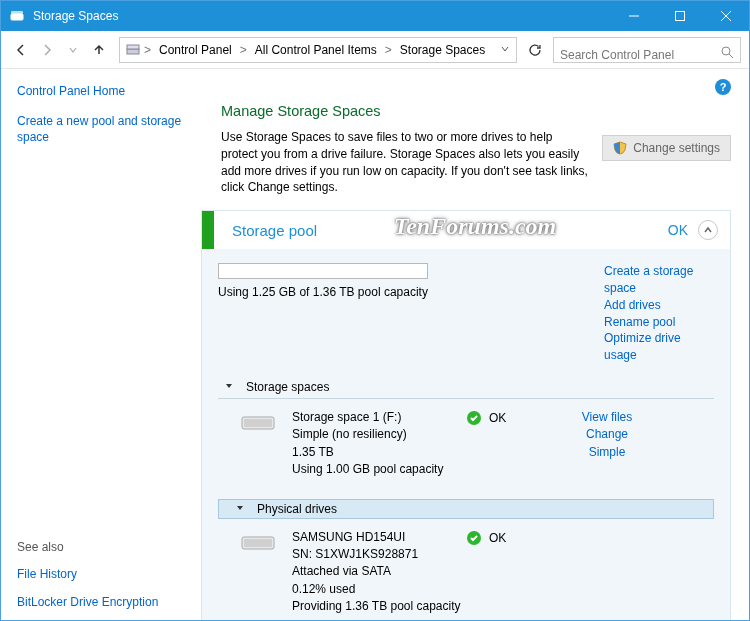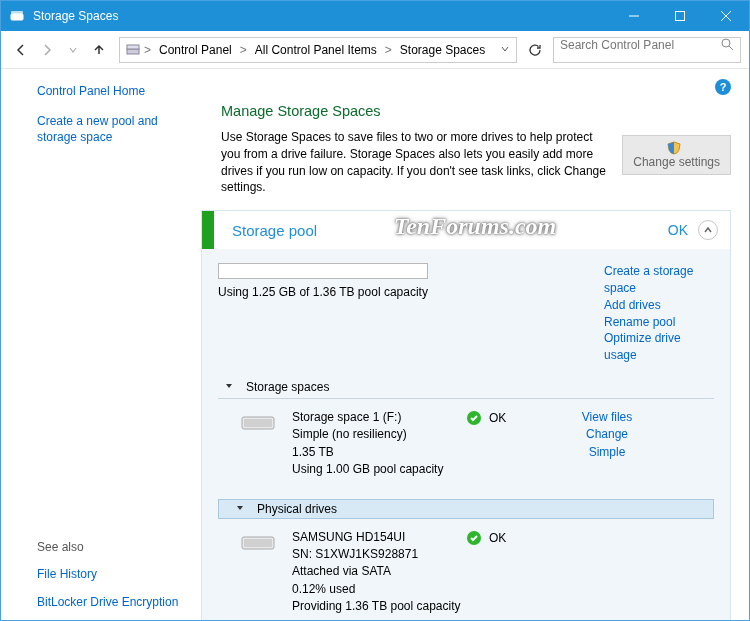--- a/index.html
+++ b/index.html
@@ -11,33 +11,33 @@
   .win-btn { width: 46px; height: 30px; display: flex; align-items: center; justify-content: center; }
   .win-btn svg { stroke: #fff; stroke-width: 1; fill: none; }
   .toolbar { background: #fff; height: 38px; display: flex; align-items: center; padding: 0 8px; border-bottom: 1px solid #e5e5e5; }
   .nav-arrow { width: 24px; height: 24px; display: flex; align-items: center; justify-content: center; margin-right: 2px; }
   .nav-arrow.disabled { opacity: 0.4; }
   .breadcrumb { display: flex; align-items: center; flex: 1; height: 26px; border: 1px solid #ccc; margin: 0 6px; padding: 0 4px; }
   .crumb-icon { width: 18px; display: flex; align-items: center; justify-content: center; }
   .crumb { padding: 0 6px; height: 100%; display: flex; align-items: center; }
   .crumb-sep { color: #777; padding: 0 2px; }
   .refresh-btn { width: 24px; display: flex; align-items: center; justify-content: center; margin-right: 6px; }
-  .searchbox { height: 26px; border: 1px solid #ccc; width: 188px; display: flex; align-items: flex-start; padding: 0 6px; color: #777; justify-content: space-between; }
+  .searchbox { height: 26px; border: 1px solid #ccc; width: 188px; display: flex; align-items: flex-end; padding: 0 6px; color: #777; justify-content: space-between; }
   .body { display: flex; height: 551px; }
-  .sidebar { width: 200px; padding: 14px 14px 10px 36px; display: flex; flex-direction: column; }
+  .sidebar { width: 200px; padding: 14px 14px 10px 16px; display: flex; flex-direction: column; }
   .link { color: #0066cc; cursor: pointer; }
   .sidebar .link { margin-bottom: 14px; line-height: 1.35; }
   .sidebar .see-also { margin-top: auto; color: #555; }
   .sidebar .see-also-links .link { margin-top: 12px; margin-bottom: 0; display: block; }
   .content { flex: 1; padding: 16px 18px 10px 0; position: relative; overflow: hidden; }
   .help-icon { position: absolute; right: 18px; top: 10px; width: 16px; height: 16px; border-radius: 50%; background: #1e8fd6; color: #fff; display: flex; align-items: center; justify-content: center; font-size: 11px; font-weight: bold; }
   h1.page-title { color: #0b6b2c; font-weight: normal; font-size: 14.5px; margin: 18px 0 10px 20px; }
   .intro-row { display: flex; align-items: flex-start;}
   .intro { margin: 0 12px 14px 20px; line-height: 1.4; flex:1;}
-  .change-settings { background: #e9e9e9; border: 1px solid #d0d0d0; padding: 5px 10px; display: flex; align-items: center; color: #666; font-size: 12px; white-space:nowrap; margin-top:6px;flex-direction:column;}
+  .change-settings { background: #e9e9e9; border: 1px solid #d0d0d0; padding: 5px 10px; display: flex; align-items: center; color: #666; font-size: 12px; white-space:nowrap; margin-top:6px;}
   .shield { width: 14px; height: 14px; margin-right: 6px; }
   .pool { border: 1px solid #d9e6ee; margin-left: 0; }
   .pool-header { background: #fff; height: 38px; display: flex; align-items: center; padding: 0 12px 0 0; }
   .pool-strip { width: 12px; height: 100%; background: #1fa01f; }
   .pool-title { color: #1e90d8; font-size: 15px; margin-left: 18px; flex: 1; }
   .pool-status { color: #1e90d8; font-size: 14px; margin-right: 10px; }
   .collapse-btn { width: 20px; height: 20px; border: 1px solid #c8c8c8; border-radius: 50%; display: flex; align-items: center; justify-content: center; }
   .pool-body { background: #f0f6fa; padding: 14px 16px 10px 16px; }
   .capacity-row { display: flex; align-items: flex-start; }
   .capacity-left { flex: 1; }

